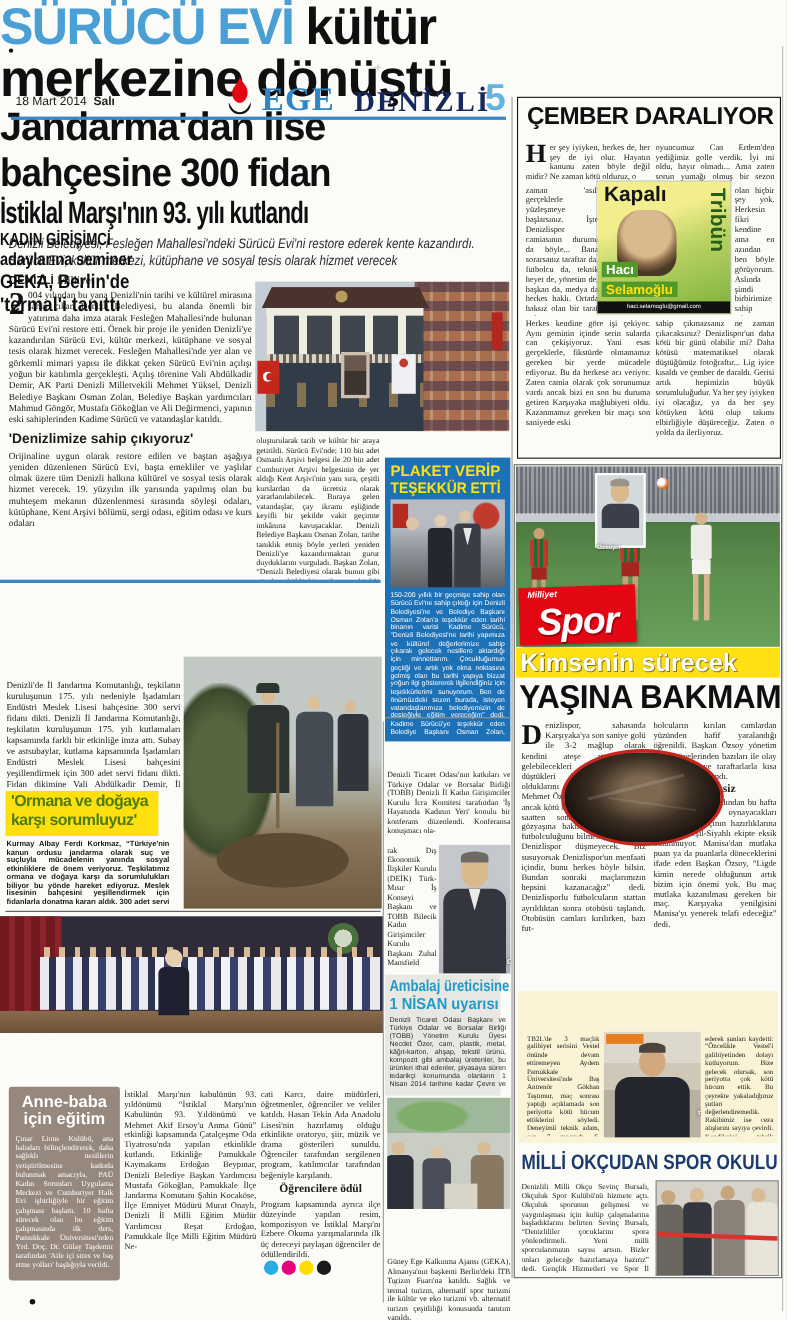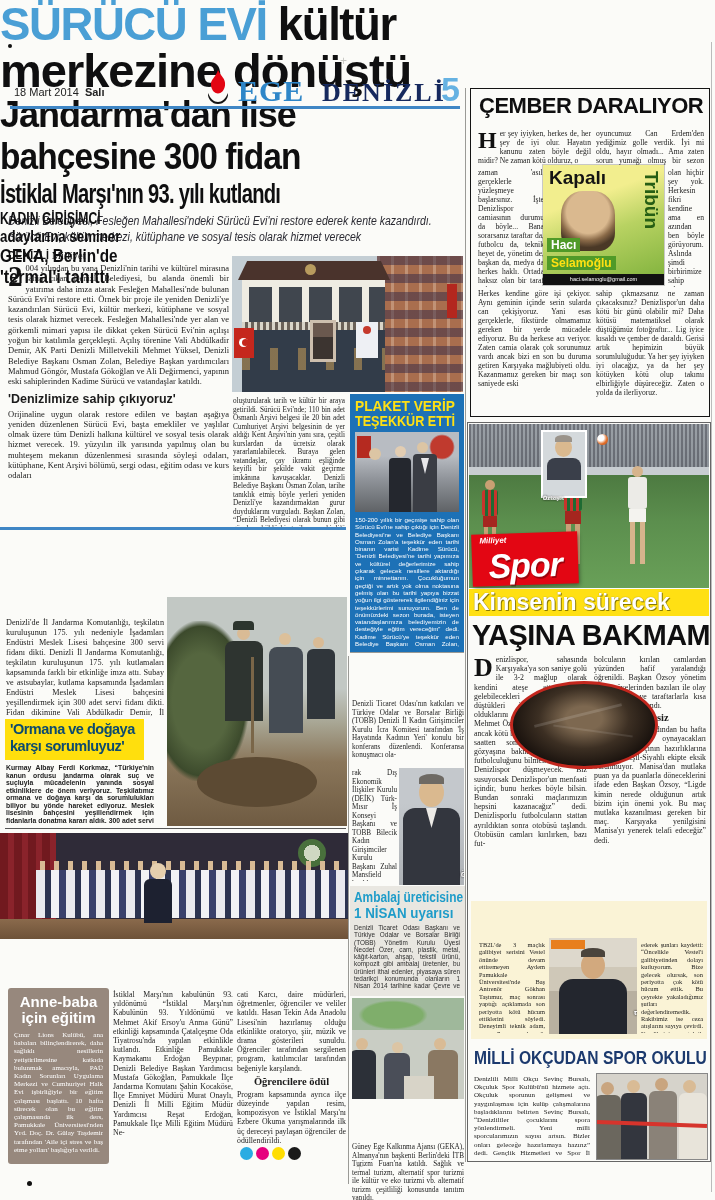--- a/index.html
+++ b/index.html
@@ -85,21 +85,21 @@
     <div style="left:78px;top:64px;width:26px;height:42px;background:#cdbfae;">
       <div style="left:3px;top:3px;right:3px;bottom:3px;background:linear-gradient(180deg,#6a584e 0 40%,#3c3430 40%);"></div>
     </div>
     <div style="left:124px;top:66px;width:22px;height:36px;background:#eef0f4;">
       <div style="left:7px;top:4px;width:8px;height:8px;border-radius:50%;background:#c5392b;"></div>
     </div>
   </div>
 
   <div class="abs bt s72" style="left:233px;top:397px;width:112px;height:130px;">oluşturularak tarih ve kültür bir araya getirildi. Sürücü Evi'nde; 110 bin adet Osmanlı Arşivi belgesi ile 20 bin adet Cumhuriyet Arşivi belgesinin de yer aldığı Kent Arşivi'nin yanı sıra, çeşitli kurslardan da ücretsiz olarak yararlanılabilecek. Buraya gelen vatandaşlar, çay ikramı eşliğinde keyifli bir şekilde vakit geçirme imkânına kavuşacaklar. Denizli Belediye Başkanı Osman Zolan, tarihe tanıklık etmiş böyle yerleri yeniden Denizli'ye kazandırmaktan gurur duyduklarını vurguladı. Başkan Zolan, “Denizli Belediyesi olarak bunun gibi güzel ve köklü bir tarihe ev sahipliği yapan Denizlimize sahip çıkmaya devam ediyoruz” diye konuştu.</div>
 
-  <div class="abs" style="left:350px;top:394px;width:114px;height:258px;background:#1d71b6;">
+  <div class="abs" style="left:350px;top:416px;width:114px;height:258px;background:#1d71b6;">
     <div class="hl" style="position:absolute;left:5px;top:4px;font-size:14px;color:#ffe013;transform:scaleX(.98);">PLAKET VERİP</div>
     <div class="hl" style="position:absolute;left:5px;top:19px;font-size:14px;color:#ffe013;transform:scaleX(.9);">TEŞEKKÜR ETTİ</div>
     <div class="ph" style="left:5px;top:38px;width:104px;height:80px;background:linear-gradient(180deg,#b8bcc2 0 30%,#8e9298 60%,#5f6266);">
       <div style="left:2px;top:4px;width:14px;height:22px;background:#b52a20;"></div>
       <div style="right:4px;top:2px;width:26px;height:26px;border-radius:50%;background:radial-gradient(circle,#c03a2e 0 60%,transparent 70%);"></div>
       <div style="left:14px;top:16px;width:12px;height:12px;border-radius:50%;background:#dcc5a4;"></div>
       <div style="left:40px;top:14px;width:11px;height:11px;border-radius:50%;background:#e2cdb2;"></div>
       <div style="left:62px;top:10px;width:11px;height:11px;border-radius:50%;background:#dcc5a4;"></div>
       <div style="left:34px;top:26px;width:22px;height:54px;background:#24272e;border-radius:4px 4px 0 0;"></div>
       <div style="left:58px;top:22px;width:24px;height:58px;background:#3a3d44;border-radius:4px 4px 0 0;"></div>
@@ -107,21 +107,21 @@
     </div>
     <div class="abs" style="left:5px;top:122px;width:104px;height:131px;overflow:hidden;color:#fff;font-size:6.2px;line-height:7.3px;text-align:justify;">150-200 yıllık bir geçmişe sahip olan Sürücü Evi'ne sahip çıktığı için Denizli Belediyesi'ne ve Belediye Başkanı Osman Zolan'a teşekkür eden tarihi binanın varisi Kadime Sürücü, “Denizli Belediyesi'ne tarihi yapımıza ve kültürel değerlerimize sahip çıkarak gelecek nesillere aktardığı için minnettarım. Çocukluğumun geçtiği ve artık yok olma noktasına gelmiş olan bu tarihi yapıya bizzat yoğun ilgi göstererek ilgilendiğiniz için teşekkürlerimi sunuyorum. Ben de önümüzdeki sezon burada, isteyen vatandaşlarımıza belediyemizin de desteğiyle eğitim vereceğim” dedi. Kadime Sürücü'ye teşekkür eden Belediye Başkanı Osman Zolan, günün anısına bir plaket verdi.</div>
   </div>
 
   <div class="rule" style="left:0;top:527px;width:346px;height:3px;"></div>
 
   <div class="hl" style="left:5px;top:534px;font-size:36px;letter-spacing:-1px;">Jandarma'dan lise</div>
   <div class="hl" style="left:5px;top:572px;font-size:36px;letter-spacing:-1px;transform:scaleX(.93);">bahçesine 300 fidan</div>
   <div class="abs bt s82" style="left:6px;top:618px;width:158px;height:99px;">Denizli'de İl Jandarma Komutanlığı, teşkilatın kuruluşunun 175. yılı nedeniyle İşadamları Endüstri Meslek Lisesi bahçesine 300 servi fidanı dikti. Denizli İl Jandarma Komutanlığı, teşkilatın kuruluşunun 175. yılı kutlamaları kapsamında farklı bir etkinliğe imza attı. Subay ve astsubaylar, kutlama kapsamında İşadamları Endüstri Meslek Lisesi bahçesini yeşillendirmek için 300 adet servi fidanı dikti. Fidan dikimine Vali Abdülkadir Demir, İl Jandarma Komutanı Kurmay Albay Ferdi Korkmaz, Belediye Başkan Yardımcısı Ali Değirmenci, jandarmada görevli subay ve astsubaylarla öğrenciler katıldı.</div>
   <div class="abs" style="left:5px;top:719px;width:139px;height:41px;background:#ffdf0d;padding:2px 5px;box-sizing:border-box;">
-    <div style="font-weight:800;font-size:14.5px;line-height:17px;letter-spacing:-.5px;color:#0c4a6e;">'Ormana ve doğaya karşı sorumluyuz'</div>
+    <div style="font-weight:800;font-size:14.5px;line-height:17px;letter-spacing:-.5px;color:#4d7c0f;">'Ormana ve doğaya karşı sorumluyuz'</div>
   </div>
   <div class="abs" style="left:6px;top:764px;width:148px;height:60px;overflow:hidden;font-weight:700;font-size:6.8px;line-height:7.5px;text-align:justify;color:#1a1a1a;">Kurmay Albay Ferdi Korkmaz, “Türkiye'nin kanun ordusu jandarma olarak suç ve suçluyla mücadelenin yanında sosyal etkinliklere de önem veriyoruz. Teşkilatımız ormana ve doğaya karşı da sorumlulukları biliyor bu yönde hareket ediyoruz. Meslek lisesinin bahçesini yeşillendirmek için fidanlarla donatma kararı aldık. 300 adet servi fidanını öğrencilerle diktik” dedi.</div>
 
   <div class="ph" style="left:167px;top:597px;width:180px;height:229px;background:linear-gradient(180deg,#c2c8c4 0 40%,#a8a694 55%,#8a765a 72%,#6f5b42 100%);">
     <div style="left:-14px;top:24px;width:96px;height:160px;background:radial-gradient(ellipse,#55663f 0 42%,#3c4a2c 66%,transparent 72%);"></div>
     <div style="left:70px;top:30px;width:13px;height:13px;border-radius:50%;background:#d9bb95;"></div>
     <div style="left:66px;top:24px;width:21px;height:9px;border-radius:4px 4px 0 0;background:#2c352e;"></div>
     <div style="left:58px;top:44px;width:38px;height:80px;border-radius:8px 8px 0 0;background:#2e3430;"></div>
     <div style="left:112px;top:36px;width:12px;height:12px;border-radius:50%;background:#dcc09a;"></div>
     <div style="left:102px;top:50px;width:34px;height:86px;border-radius:8px 8px 0 0;background:#454c54;"></div>
@@ -174,21 +174,21 @@
     <div style="left:20px;top:10px;width:25px;height:29px;border-radius:50%;background:#dab98f;"></div>
     <div style="left:20px;top:6px;width:25px;height:10px;border-radius:50% 50% 0 0;background:#6e6a64;"></div>
     <div style="left:4px;top:40px;width:57px;height:77px;border-radius:12px 12px 0 0;background:#33363e;"></div>
     <div style="left:27px;top:40px;width:11px;height:20px;background:#eceae6;clip-path:polygon(0 0,100% 0,50% 100%);"></div>
     <div class="capwhite" style="right:3px;bottom:14px;font-size:6.5px;line-height:7.5px;text-align:right;">
       <div>Necdet</div>
         <div>Özer</div>
     </div>
   </div>
 
-  <div class="abs" style="left:350px;top:886px;width:115px;height:110px;background:#e9e7e1;padding:22px;box-sizing:border-box;">
+  <div class="abs" style="left:350px;top:886px;width:105px;height:110px;background:#e9e7e1;padding:22px;box-sizing:border-box;">
     <div class="hl" style="position:absolute;left:4px;top:3px;font-size:14.5px;color:#1e9cc9;transform:scaleX(.82);">Ambalaj üreticisine</div>
     <div class="hl" style="position:absolute;left:4px;top:19px;font-size:14.5px;color:#1e9cc9;transform:scaleX(.92);">1 NİSAN uyarısı</div>
     <div style="position:absolute;left:4px;top:38px;width:106px;height:66px;overflow:hidden;font-size:6.4px;line-height:7.3px;text-align:justify;color:#2e2e2e;">Denizli Ticaret Odası Başkanı ve Türkiye Odalar ve Borsalar Birliği (TOBB) Yönetim Kurulu Üyesi Necdet Özer, cam, plastik, metal, kâğıt-karton, ahşap, tekstil ürünü, kompozit gibi ambalaj üretenler, bu ürünleri ithal edenler, piyasaya süren tedarikçi konumunda olanların 1 Nisan 2014 tarihine kadar Çevre ve Şehircilik İl Müdürlüğü'ne bildirimde bulunmaları gerektiğini söyledi.</div>
   </div>
 
   <div class="ph" style="left:352px;top:998px;width:112px;height:101px;background:linear-gradient(180deg,#9fb89b 0 32%,#c9cdc4 32% 100%);">
     <div style="left:6px;top:2px;width:70px;height:30px;background:radial-gradient(ellipse,#7fae6b 0 60%,transparent 70%);"></div>
     <div style="left:4px;top:40px;width:12px;height:12px;border-radius:50%;background:#d9bb95;"></div>
     <div style="left:-2px;top:52px;width:26px;height:49px;border-radius:6px 6px 0 0;background:#2c3038;"></div>
     <div style="left:40px;top:44px;width:11px;height:11px;border-radius:50%;background:#dcc5a4;"></div>

